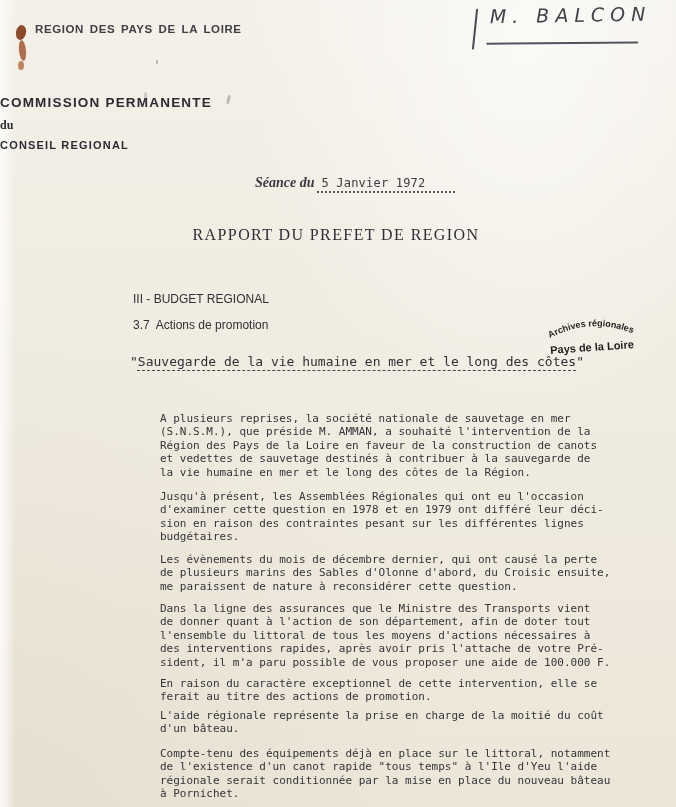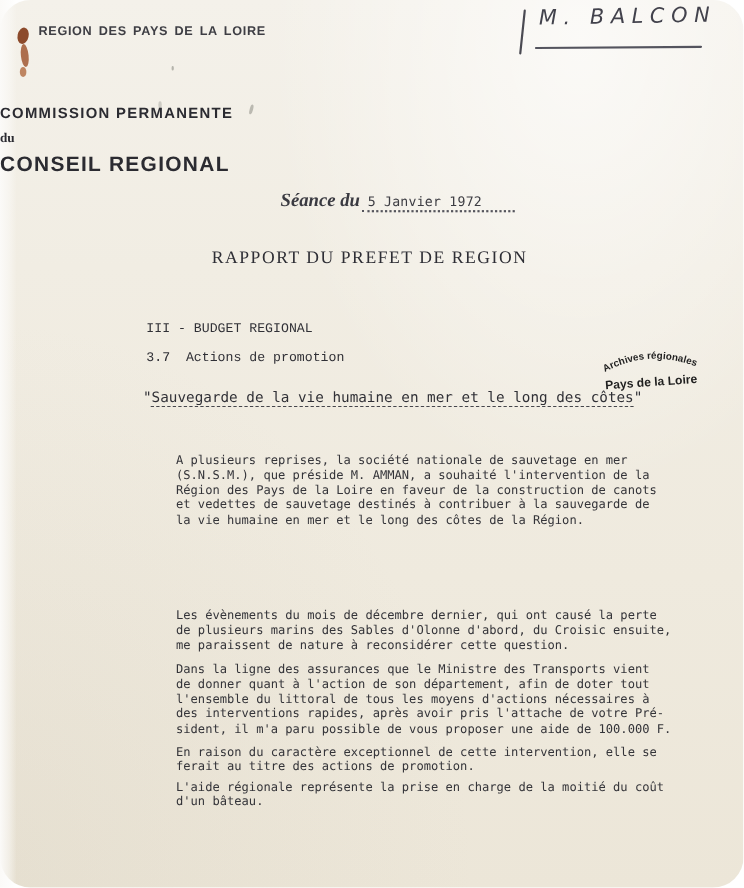--- a/index.html
+++ b/index.html
@@ -8,21 +8,20 @@
     position: relative;
     overflow: hidden;
     font-family: "DejaVu Sans Mono", monospace;
   }
   .page {
     position: absolute; inset: 0;
     background:
       radial-gradient(ellipse at 78% 4%, rgba(255,255,255,0.65), rgba(255,255,255,0) 38%),
       radial-gradient(ellipse at 0% 100%, rgba(210,202,184,0.25), rgba(210,202,184,0) 45%),
       linear-gradient(180deg, #f4f1ea 0%, #f1ede3 30%, #efeade 65%, #ece6d8 100%);
-    border-radius: 28px;
   }
   .edge-left {
     position: absolute; left: 0; top: 0; bottom: 0; width: 15px;
     background: linear-gradient(90deg, #fbfaf8 0%, rgba(251,250,248,0.55) 55%, rgba(251,250,248,0) 100%);
   }
 
   
   .letterhead {
     position: absolute; left: 35px; top: 23px;
     font-family: "Liberation Sans", sans-serif;
@@ -37,38 +36,38 @@
     position: absolute; left: 24px; top: 2px;
     font-family: "DejaVu Sans", sans-serif; font-style: italic;
     font-size: 19px; letter-spacing: 6px; color: #42424c;
   }
   .hw-underline { position: absolute; left: 20px; top: 40px; width: 152px; height: 2px; background: #54545e; transform: rotate(0.6deg); border-radius: 1px; }
 
   
   .commission { position: absolute; left: 0; top: 95px; width: 676px; text-align: left; color: #2b2b31; }
   .commission .c1 { font-family: "Liberation Sans", sans-serif; font-weight: bold; font-size: 13.5px; letter-spacing: 1.2px; }
   .commission .c2 { font-family: Liberation Serif, serif; font-weight: bold; font-size: 12px; margin-top: 8px; }
-  .commission .c3 { font-family: "Liberation Sans", sans-serif; font-weight: bold; font-size: 19px; letter-spacing: 1.2px; margin-top: 6px; }
+  .commission .c3 { font-family: "Liberation Sans", sans-serif; font-weight: bold; font-size: 11px; letter-spacing: 1.2px; margin-top: 6px; }
 
   .seance { position: absolute; left: 255px; top: 172px; white-space: nowrap; }
-  .seance-label { font-family: "Liberation Serif", serif; font-style: italic; font-weight: bold; font-size: 17px; color: #3a3a41; margin-top: 16px; }
+  .seance-label { font-family: "Liberation Serif", serif; font-style: italic; font-weight: bold; font-size: 14px; color: #3a3a41; margin-top: 16px; }
   .seance-date-wrap { display: inline-block; position: relative; margin-left: 5px; padding: 0 4px 3px 2px; }
   .seance-date { font-family: "DejaVu Sans Mono", monospace; font-size: 12px; color: #3c3c42; letter-spacing: 0.2px; }
   .seance-date-wrap::after { content: ""; position: absolute; left: -3px; right: -26px; bottom: 1px; border-bottom: 2px dotted #55555c; }
 
   .rapport {
     position: absolute; left: 0; top: 226px; width: 672px; text-align: center;
     font-family: "Liberation Serif", serif; font-size: 16px; letter-spacing: 1.4px;
     color: #2e2e35;
   }
 
   
   .sec-part, .sec-item {
     position: absolute; left: 133px;
-    font-family: Liberation Mono, monospace; font-size: 12px;
+    font-family: Liberation Sans, sans-serif; font-size: 12px;
     color: #303036; white-space: pre;
   }
   .sec-part { top: 292px; }
   .sec-item { top: 318px; }
 
   
   .stamp { position: absolute; left: 530px; top: 307px; transform: rotate(-4deg); }
   .stamp svg { display: block; }
 
   
@@ -151,25 +150,33 @@
     </svg>
   </div>
 
   <div class="subject"><span>"</span><span class="subject-inner">Sauvegarde de la vie humaine en mer et le long des côtes</span><span>"</span></div>
 
   <div class="para p1">A plusieurs reprises, la société nationale de sauvetage en mer
 (S.N.S.M.), que préside M. AMMAN, a souhaité l'intervention de la
 Région des Pays de la Loire en faveur de la construction de canots
 et vedettes de sauvetage destinés à contribuer à la sauvegarde de
 la vie humaine en mer et le long des côtes de la Région.</div>
+  <div class="para p2">Jusqu'à présent, les Assemblées Régionales qui ont eu l'occasion
+d'examiner cette question en 1978 et en 1979 ont différé leur déci-
+sion en raison des contraintes pesant sur les différentes lignes
+budgétaires.</div>
   <div class="para p3">Les évènements du mois de décembre dernier, qui ont causé la perte
 de plusieurs marins des Sables d'Olonne d'abord, du Croisic ensuite,
 me paraissent de nature à reconsidérer cette question.</div>
   <div class="para p4">Dans la ligne des assurances que le Ministre des Transports vient
 de donner quant à l'action de son département, afin de doter tout
 l'ensemble du littoral de tous les moyens d'actions nécessaires à
 des interventions rapides, après avoir pris l'attache de votre Pré-
 sident, il m'a paru possible de vous proposer une aide de 100.000 F.</div>
   <div class="para p6">L'aide régionale représente la prise en charge de la moitié du coût
 d'un bâteau.</div>
   <div class="para p5">En raison du caractère exceptionnel de cette intervention, elle se
 ferait au titre des actions de promotion.</div>
+  <div class="para p7">Compte-tenu des équipements déjà en place sur le littoral, notamment
+de l'existence d'un canot rapide "tous temps" à l'Ile d'Yeu l'aide
+régionale serait conditionnée par la mise en place du nouveau bâteau
+à Pornichet.</div>
 </div>
 
 </body></html>

